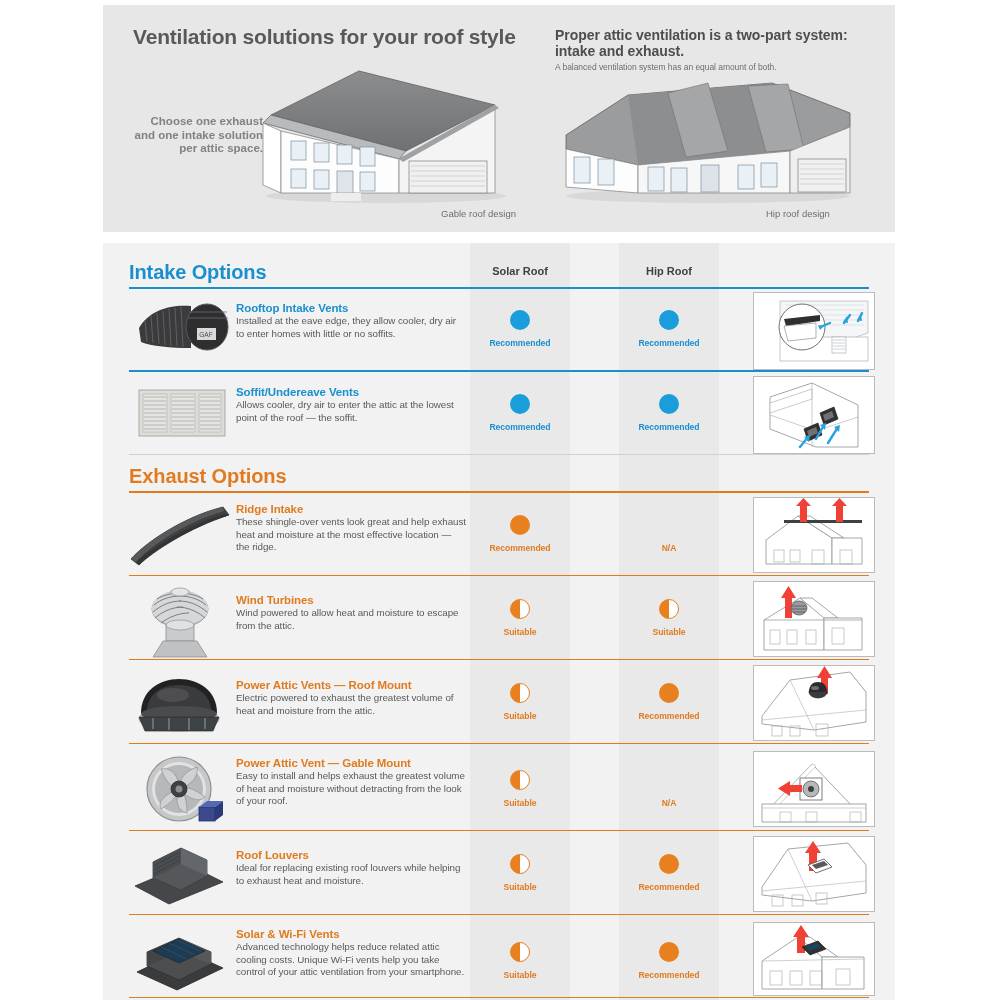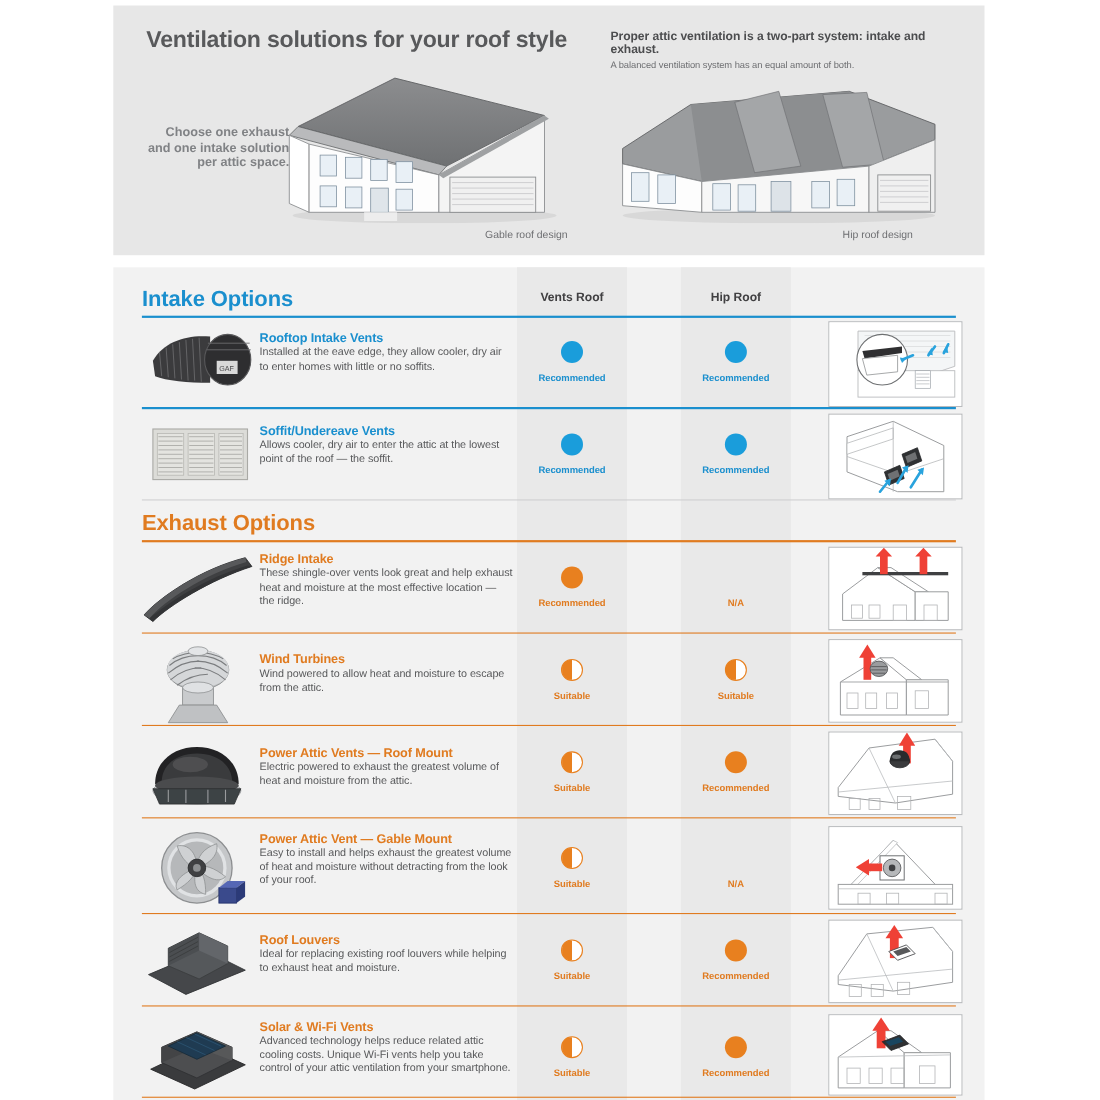--- a/index.html
+++ b/index.html
@@ -17,21 +17,21 @@
     position:absolute;left:103px;top:5px;width:792px;height:227px;
     background:#e7e7e7;
   }
   .hero-title{
     position:absolute;left:30px;top:20px;
     font-size:21px;font-weight:bold;color:#58595b;letter-spacing:-0.2px;
   }
   .hero-note{
     position:absolute;left:452px;top:22px;width:320px;
   }
-  .hero-note .l1{font-size:11px;font-weight:bold;color:#4c4d4f;letter-spacing:-0.05px;}
+  .hero-note .l1{font-size:14px;font-weight:bold;color:#4c4d4f;letter-spacing:-0.05px;}
   .hero-note .l2{font-size:8.5px;color:#6d6e71;margin-top:3px;letter-spacing:-0.05px;}
   .hero-choose{
     position:absolute;left:30px;top:110px;width:130px;
     font-size:11.5px;font-weight:bold;color:#808285;line-height:13.5px;text-align:right;
   }
   .hero-caption{
     position:absolute;font-size:9.5px;color:#6d6e71;
   }
   .cap-gable{left:338px;top:203px;}
   .cap-hip{left:663px;top:203px;}
@@ -192,21 +192,21 @@
 
     <div class="hero-caption cap-gable">Gable roof design</div>
     <div class="hero-caption cap-hip">Hip roof design</div>
   </div>
 
   <div class="panel">
 
     <div class="col-strip strip-gable"></div>
     <div class="col-strip strip-hip"></div>
 
-    <div class="col-title ct-gable">Vents Roof</div>
+    <div class="col-title ct-gable">Solar Roof</div>
     <div class="col-title ct-hip">Hip Roof</div>
 
     <div class="section-head intake-head">
       <div class="label">Intake Options</div>
       <div class="rule"></div>
     </div>
 
     <div class="row" style="top:45px;height:85px;">
       <div class="thumb-cell">
         <svg width="96" height="62" viewBox="0 0 96 62">

